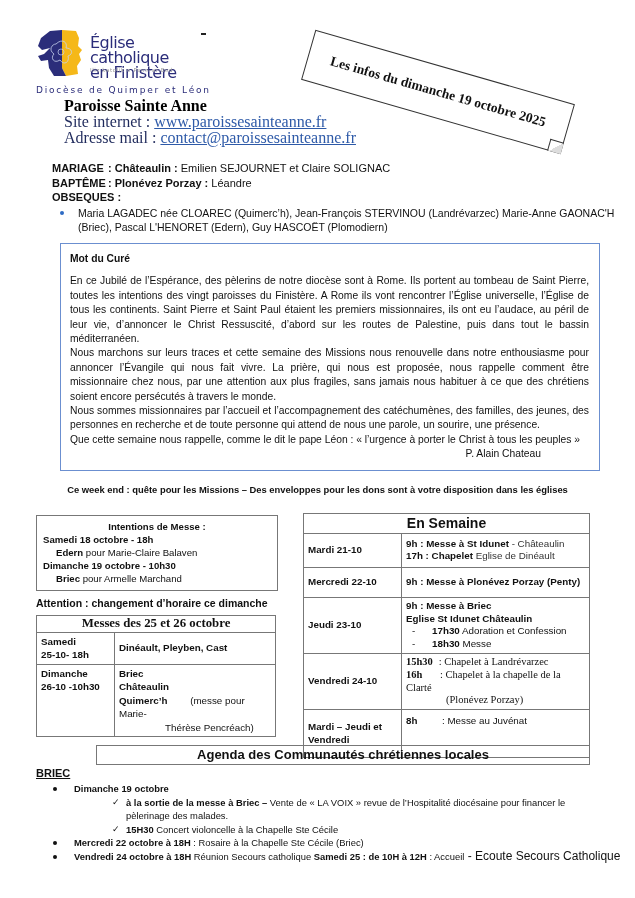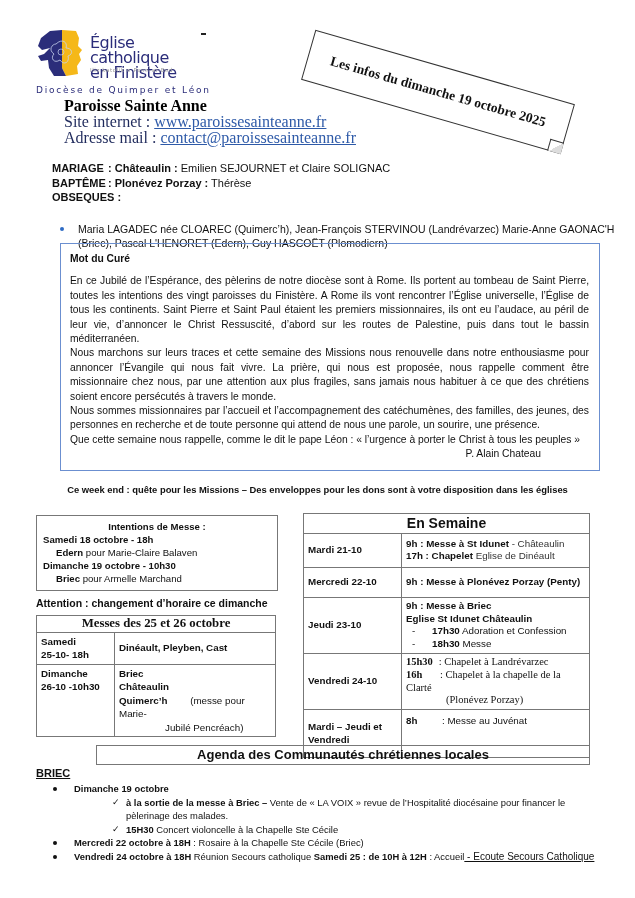--- a/index.html
+++ b/index.html
@@ -23,21 +23,21 @@
 
   
   .banner { left: 303px; top: 66px; width: 270px; height: 52px; border: 1px solid #333; background: #fff; transform: rotate(16deg); transform-origin: center; display: flex; align-items: center; justify-content: center; }
   .banner span { font-family: "Liberation Serif", serif; font-weight: bold; font-size: 13.5px; color: #111; white-space: nowrap; }
   .banner .curl { position: absolute; right: -1px; bottom: -1px; width: 14px; height: 12px; background: linear-gradient(135deg, #fff 50%, #ddd 50%); border-left: 1px solid #333; border-top: 1px solid #333; }
 
   
   .annonces { left: 52px; top: 161px; width: 570px; font-size: 11px; line-height: 14.5px; }
   .annonces b { font-weight: bold; }
   .annonces .lbl { display: inline-block; width: 56px; font-weight: bold; }
-  .obs-list { margin-top: 17px; padding-left: 26px; font-size: 10.5px; line-height: 14px; position: relative; }
+  .obs-list { margin-top: 1px; padding-left: 26px; font-size: 10.5px; line-height: 14px; position: relative; }
   .obs-list .bullet { position: absolute; left: 8px; top: 5px; width: 4px; height: 4px; border-radius: 50%; background: #2e6bc4; }
 
   
   .cure { left: 60px; top: 243px; width: 540px; height: 228px; border: 1.5px solid #6b8fd0; padding: 8px 10px 4px 9px; font-size: 10.3px; line-height: 14.4px; color: #111; }
   .cure .title { font-weight: bold; margin-bottom: 8px; }
   .cure p { text-align: justify; }
   .cure .sig { text-align: right; padding-right: 48px; }
 
   .quete { left: 30px; top: 484px; width: 575px; text-align: center; font-size: 9.4px; font-weight: bold; }
 
@@ -69,21 +69,21 @@
   .semaine td.top { vertical-align: top; }
 
   
   .agenda-title { left: 96px; top: 745px; width: 494px; height: 20px; border: 1px solid #777; text-align: center; font-size: 13px; line-height: 18px; font-weight: bold; }
   .briec { left: 36px; top: 767px; font-size: 11px; font-weight: bold; text-decoration: underline; }
   .agenda { left: 36px; top: 782px; width: 590px; font-size: 9.4px; line-height: 13.5px; }
   .agenda .li { position: relative; padding-left: 38px; }
   .agenda .li .bullet { position: absolute; left: 17px; top: 5px; width: 4px; height: 4px; border-radius: 50%; background: #111; }
   .agenda .chk { position: relative; padding-left: 90px; }
   .agenda .chk .check { position: absolute; left: 76px; top: 0; font-size: 9px; }
-  .agenda .small { font-size: 10px; text-decoration: underline; }
+  .agenda .small { font-size: 12px; }
   b { font-weight: bold; }
 </style>
 </head>
 <body>
 
 <div class="abs logo">
   <svg class="logo-mark" viewBox="0 0 50 50">
     <path d="M26 2 L40 3 L43 10 L42 18 L46 22 L43 26 L45 32 L41 38 L42 46 L30 48 L26 40 Z" fill="#f5b819"></path>
     <path d="M26 2 L14 3 L5 10 L2 18 L6 22 L14 20 L8 26 L2 28 L5 33 L12 32 L13 40 L18 48 L30 48 L26 40 Z" fill="#2b2d7a"></path>
     <path d="M20 16 C26 10 32 14 30 20 C36 20 38 26 32 28 C34 34 28 38 24 32 C18 36 14 30 18 26 C12 22 16 16 20 16 Z" fill="none" stroke="#c9d3ee" stroke-width="0.8"></path>
@@ -107,21 +107,21 @@
 <div class="abs banner">
   <span>Les infos du dimanche 19 octobre 2025</span>
   <div class="curl"></div>
 </div>
 
 <div class="abs annonces">
   <div>
     <span class="lbl">MARIAGE</span><b>: Châteaulin :</b><span> Emilien SEJOURNET et Claire SOLIGNAC</span>
   </div>
   <div>
-    <span class="lbl">BAPTÊME</span><b>: Plonévez Porzay :</b><span> Thérèse</span>
+    <span class="lbl">BAPTÊME</span><b>: Plonévez Porzay :</b><span> Léandre</span>
   </div>
   <div><b>OBSEQUES :</b></div>
   <div class="obs-list">
     <span class="bullet"></span>
     <span>Maria LAGADEC née CLOAREC (Quimerc’h), Jean-François STERVINOU (Landrévarzec) Marie-Anne GAONAC'H (Briec), Pascal L'HENORET (Edern), Guy HASCOËT (Plomodiern)</span>
   </div>
 </div>
 
 <div class="abs cure">
   <div class="title">Mot du Curé</div>
@@ -157,21 +157,21 @@
   </tr>
   <tr>
     <td>
           <div>Dimanche</div>
           <div>26-10  -10h30</div>
         </td>
     <td>
       <div>Briec</div>
       <div>Châteaulin</div>
       <div><span>Quimerc’h</span><span class="n"> (messe pour Marie-</span></div>
-      <span class="indent">Jubilé Pencréach)</span>
+      <span class="indent">Thérèse Pencréach)</span>
     </td>
   </tr>
 </tbody>
   </table>
 
 <table class="abs semaine">
   <tbody>
       <tr>
         <th colspan="2">En Semaine</th>
       </tr>

